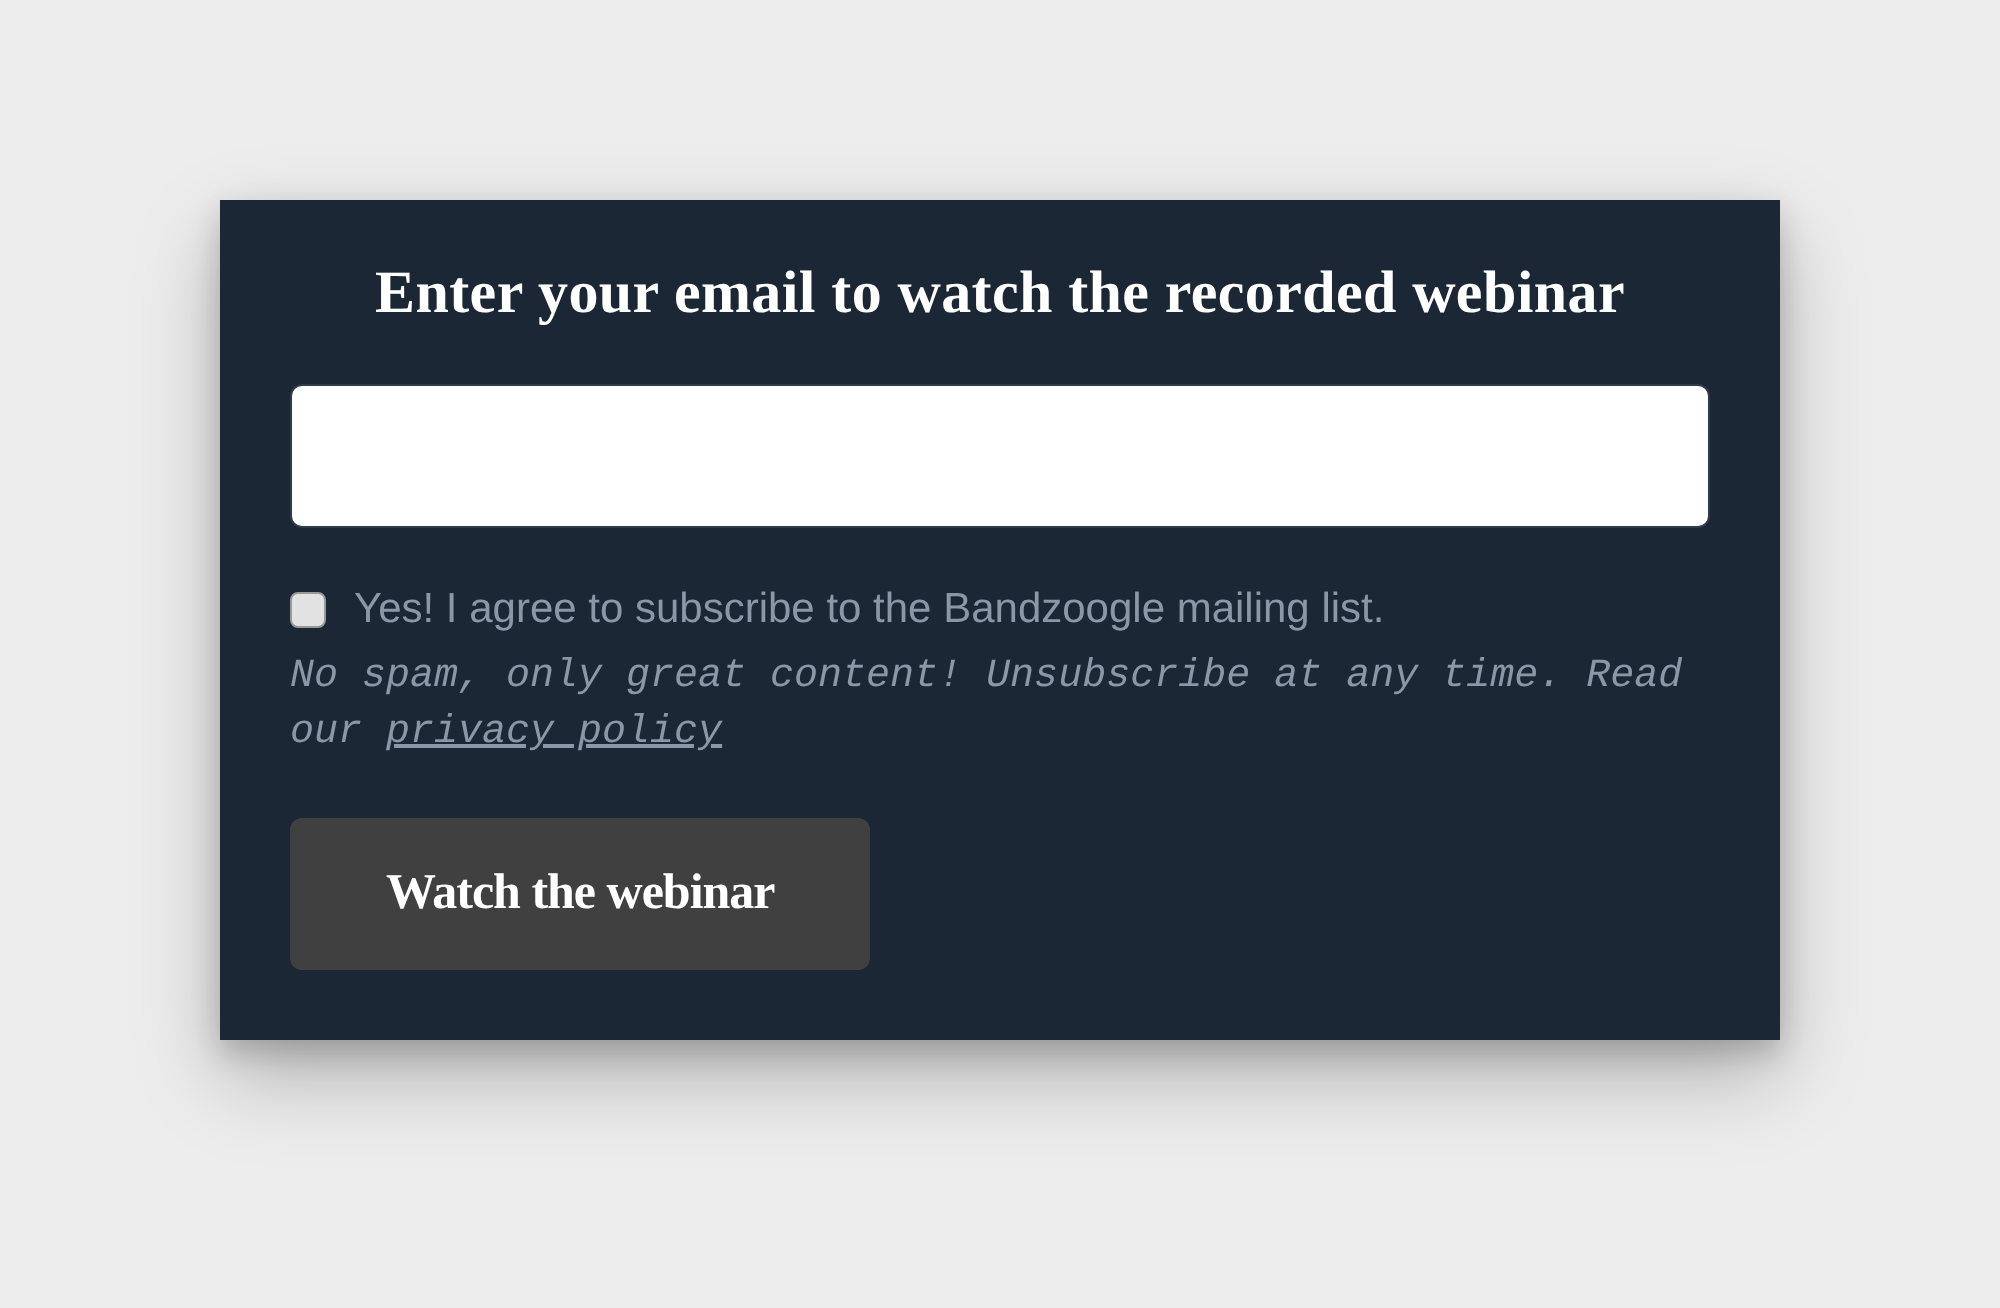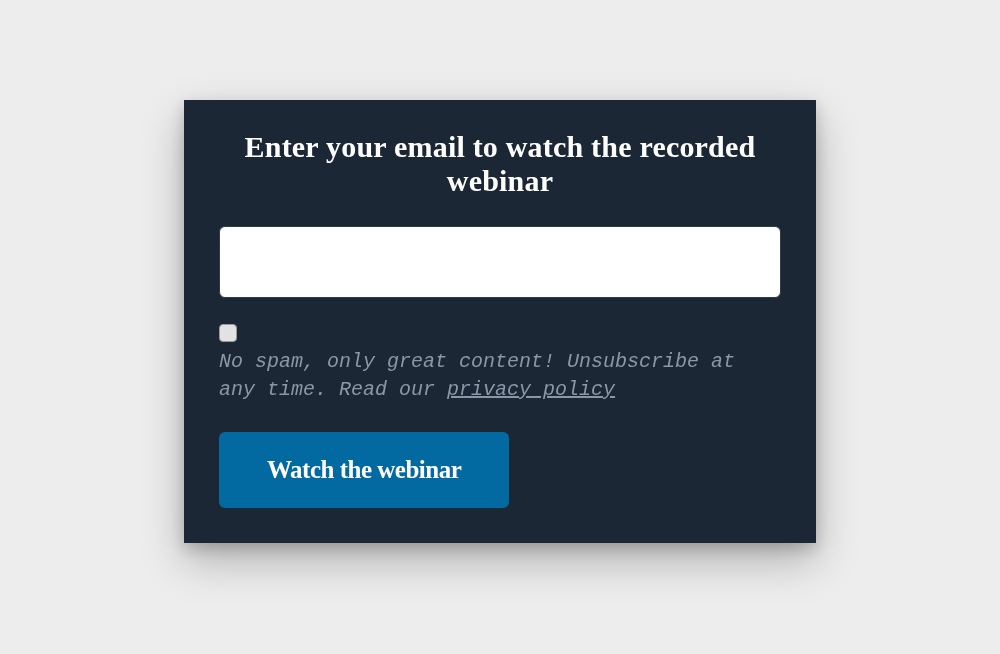--- a/index.html
+++ b/index.html
@@ -11,21 +11,21 @@
     width: 1000px;
     height: 654px;
     background: #ededed;
     font-family: Georgia, 'Times New Roman', serif;
     display: flex;
     align-items: flex-start;
     justify-content: center;
     padding-top: 100px;
   }
   .card {
-    width: 632px;
+    width: 780px;
     background: #1c2735;
     padding: 30px 35px 35px 35px;
     box-shadow: 0 18px 40px rgba(0,0,0,0.25), 0 6px 14px rgba(0,0,0,0.18);
   }
   .heading {
     color: #ffffff;
     font-family: Georgia, 'Times New Roman', serif;
     font-weight: bold;
     font-size: 30px;
     text-align: center;
@@ -79,21 +79,21 @@
     line-height: 1.4;
   }
   .privacy-link {
     color: #8b97a6;
     text-decoration: underline;
     font-style: italic;
     cursor: pointer;
   }
   .submit-btn {
     margin-top: 28px;
-    background: #0369a1;
+    background: #404040;
     color: #ffffff;
     border: none;
     border-radius: 6px;
     padding: 24px 48px;
     font-family: Georgia, 'Times New Roman', serif;
     font-weight: 900;
     font-size: 25px;
     letter-spacing: -0.5px;
     cursor: pointer;
   }
@@ -101,20 +101,21 @@
 </head>
 <body>
 
 <div class="card">
   <h1 class="heading">Enter your email to watch the recorded webinar</h1>
 
   <input type="text" class="email-input" value="" style="">
 
   <div class="consent-row">
     <input type="checkbox" class="consent-checkbox" style="">
+    <label class="consent-label">Yes! I agree to subscribe to the Bandzoogle mailing list.</label>
   </div>
 
   <div class="subtext">
     <span>No spam, only great content! Unsubscribe at any time. Read our </span><a class="privacy-link">privacy policy</a>
   </div>
 
   <button class="submit-btn">Watch the webinar</button>
 </div>
 
 </body></html>

